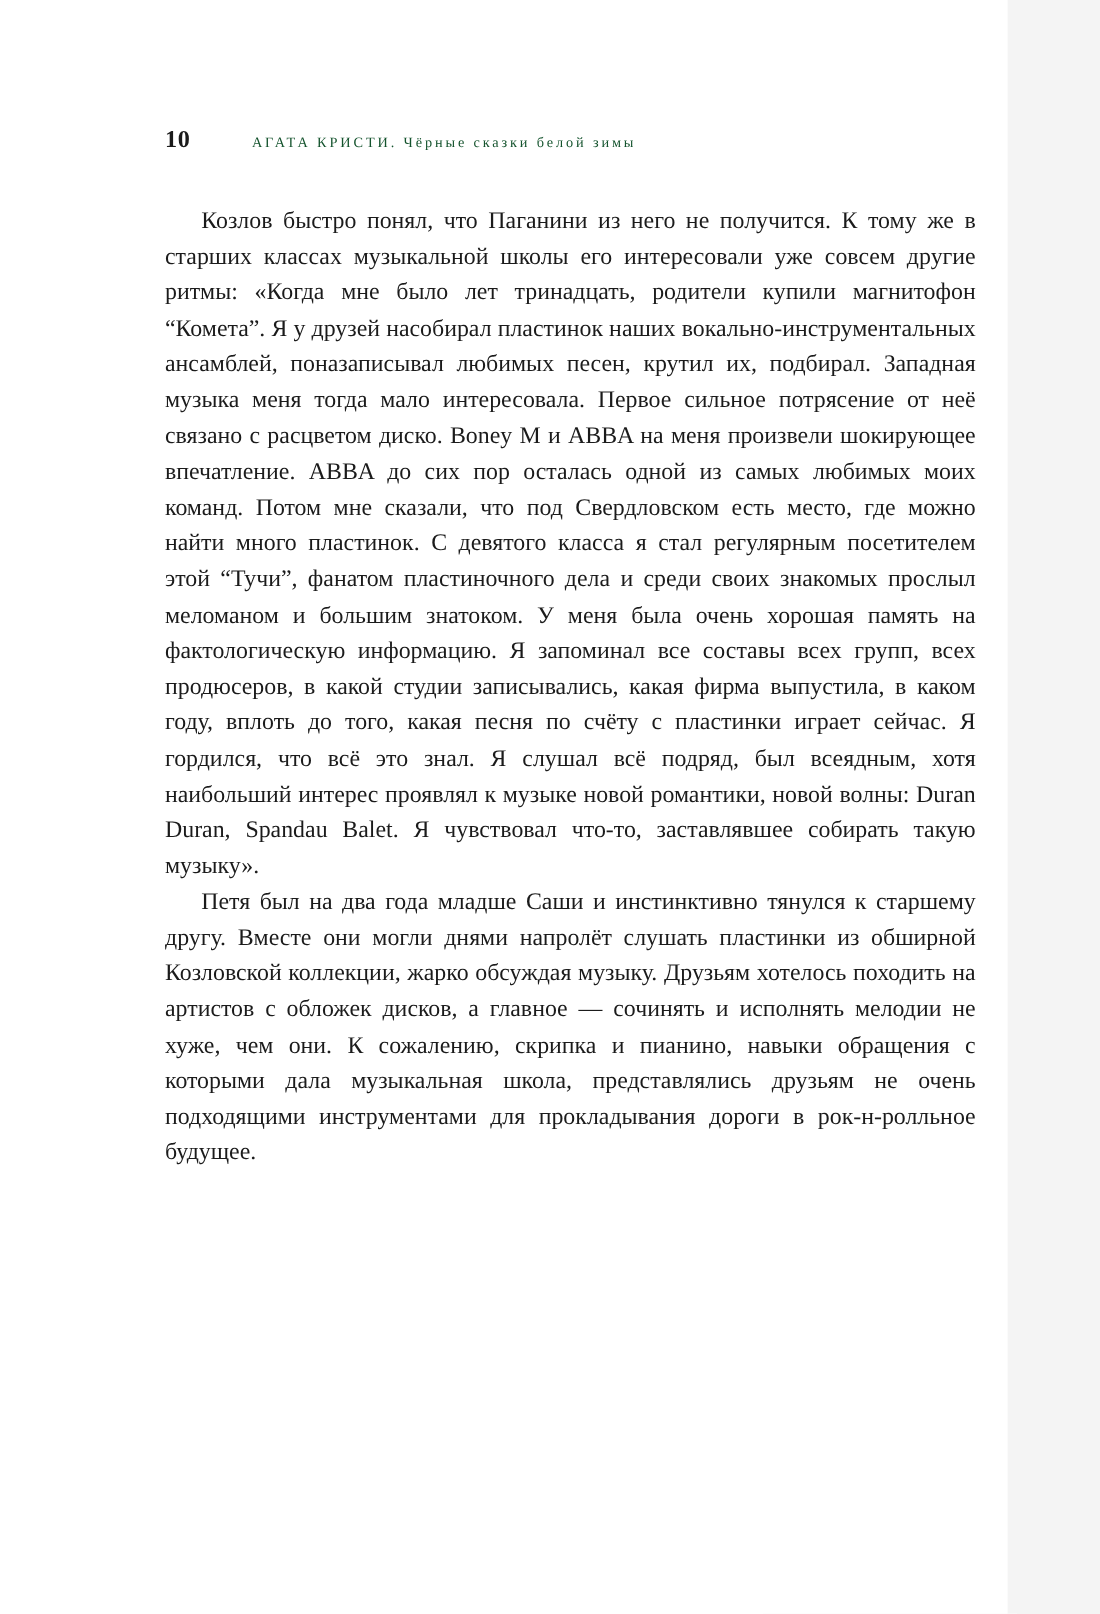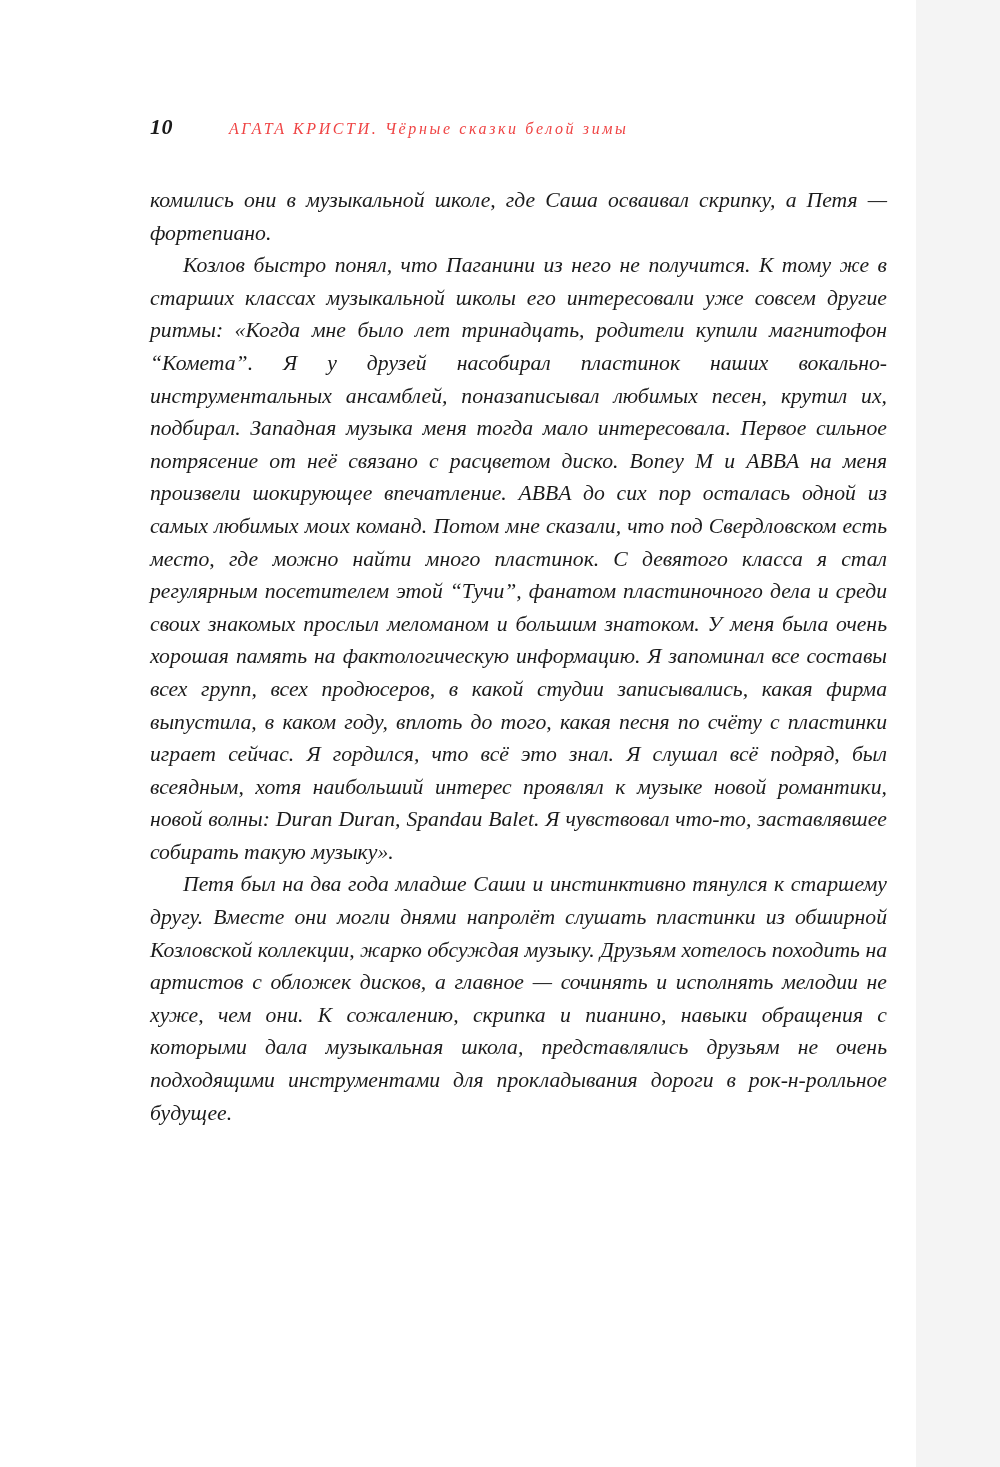--- a/index.html
+++ b/index.html
@@ -12,41 +12,40 @@
     background: #f4f4f4;
     font-family: "Liberation Serif", serif;
   }
   .page {
     position: relative;
     width: 916px;
     height: 1467px;
     background: #ffffff;
     color: #1b1b1b;
     overflow: hidden;
-    font-style: italic;
   }
   .header {
     position: absolute;
     top: 114px;
     left: 150px;
     right: 114px;
     display: flex;
     align-items: baseline;
     white-space: nowrap;
   }
   .page-number {
     font-weight: bold;
     font-size: 22px;
     letter-spacing: 0.5px;
   }
   .running-title {
     margin-left: 56px;
-    font-size: 16px;
+    font-size: 13px;
     letter-spacing: 2.6px;
-    color: #ef4444;
+    color: #14532d;
   }
   .body-text {
     position: absolute;
     top: 184px;
     left: 150px;
     width: 737px;
     font-size: 21.7px;
     line-height: 32.6px;
     text-align: justify;
     hyphens: auto;
@@ -64,18 +63,17 @@
 <body>
 
 <div class="page">
 
   <div class="header">
     <span class="page-number">10</span>
     <span class="running-title">АГАТА КРИСТИ. Чёрные сказки белой зимы</span>
   </div>
 
   <div class="body-text">
-    <p>комились они в музыкальной школе, где Саша осваивал скрипку, а Петя — фортепиано.</p>
     <p class="indent">Козлов быстро понял, что Паганини из него не получится. К тому же в старших классах музыкальной школы его интересовали уже совсем другие ритмы: «Когда мне было лет тринадцать, родители купили магнитофон “Комета”. Я у друзей насобирал пластинок наших вокально-инструментальных ансамблей, поназаписывал любимых песен, крутил их, подбирал. Западная музыка меня тогда мало интересовала. Первое сильное потрясение от неё связано с расцветом диско. Boney M и ABBA на меня произвели шокирующее впечатление. ABBA до сих пор осталась одной из самых любимых моих команд. Потом мне сказали, что под Свердловском есть место, где можно найти много пластинок. С девятого класса я стал регулярным посетителем этой “Тучи”, фанатом пластиночного дела и среди своих знакомых прослыл меломаном и большим знатоком. У меня была очень хорошая память на фактологическую информацию. Я запоминал все составы всех групп, всех продюсеров, в какой студии записывались, какая фирма выпустила, в каком году, вплоть до того, какая песня по счёту с пластинки играет сейчас. Я гордился, что всё это знал. Я слушал всё подряд, был всеядным, хотя наибольший интерес проявлял к музыке новой романтики, новой волны: Duran Duran, Spandau Balet. Я чувствовал что-то, заставлявшее собирать такую музыку».</p>
     <p class="indent">Петя был на два года младше Саши и инстинктивно тянулся к старшему другу. Вместе они могли днями напролёт слушать пластинки из обширной Козловской коллекции, жарко обсуждая музыку. Друзьям хотелось походить на артистов с обложек дисков, а главное — сочинять и исполнять мелодии не хуже, чем они. К сожалению, скрипка и пианино, навыки обращения с которыми дала музыкальная школа, представлялись друзьям не очень подходящими инструментами для прокладывания дороги в рок-н-ролльное будущее.</p>
   </div>
 
 </div>
 
 </body></html>

